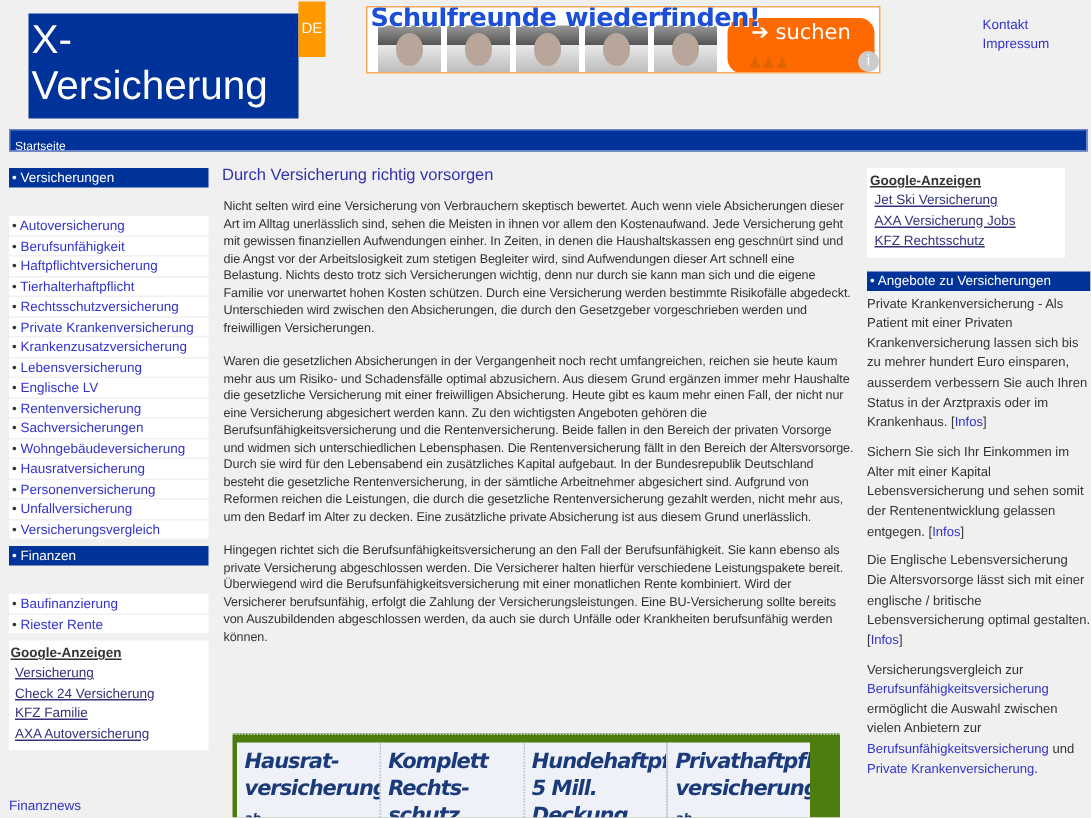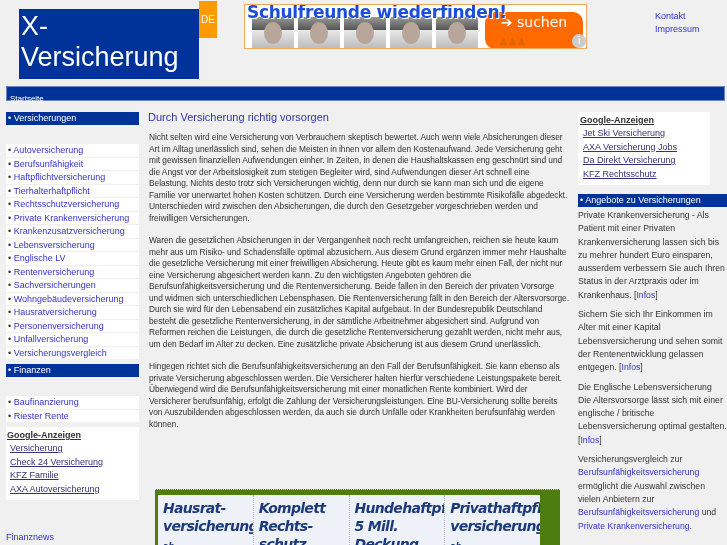--- a/index.html
+++ b/index.html
@@ -156,21 +156,20 @@
       <span>Privathaftpflicht-</span><br>
       <span>versicherung</span> <span class="small">ab</span>
     </div>
   </div>
 
   <div class="right">
     <div class="rads">
       <div class="ads-title">Google-Anzeigen</div>
       <a>Jet Ski Versicherung</a>
       <a>AXA Versicherung Jobs</a>
-      <a>Da Direkt Versicherung</a>
       <a>KFZ Rechtsschutz</a>
     </div>
     <div class="offers-head"><span>• </span><span>Angebote zu Versicherungen</span></div>
     <div class="offer"><span>Private Krankenversicherung - Als Patient mit einer Privaten Krankenversicherung lassen sich bis zu mehrer hundert Euro einsparen, ausserdem verbessern Sie auch Ihren Status in der Arztpraxis oder im Krankenhaus. [</span><a>Infos</a><span>]</span></div>
     <div class="offer"><span>Sichern Sie sich Ihr Einkommen im Alter mit einer Kapital Lebensversicherung und sehen somit der Rentenentwicklung gelassen entgegen. [</span><a>Infos</a><span>]</span></div>
     <div class="offer"><span>Die Englische Lebensversicherung Die Altersvorsorge lässt sich mit einer englische / britische Lebensversicherung optimal gestalten. [</span><a>Infos</a><span>]</span></div>
     <div class="offer">
       <span>Versicherungsvergleich zur</span><br>
       <a>Berufsunfähigkeitsversicherung</a><br>
       <span>ermöglicht die Auswahl zwischen vielen Anbietern zur</span><br>

